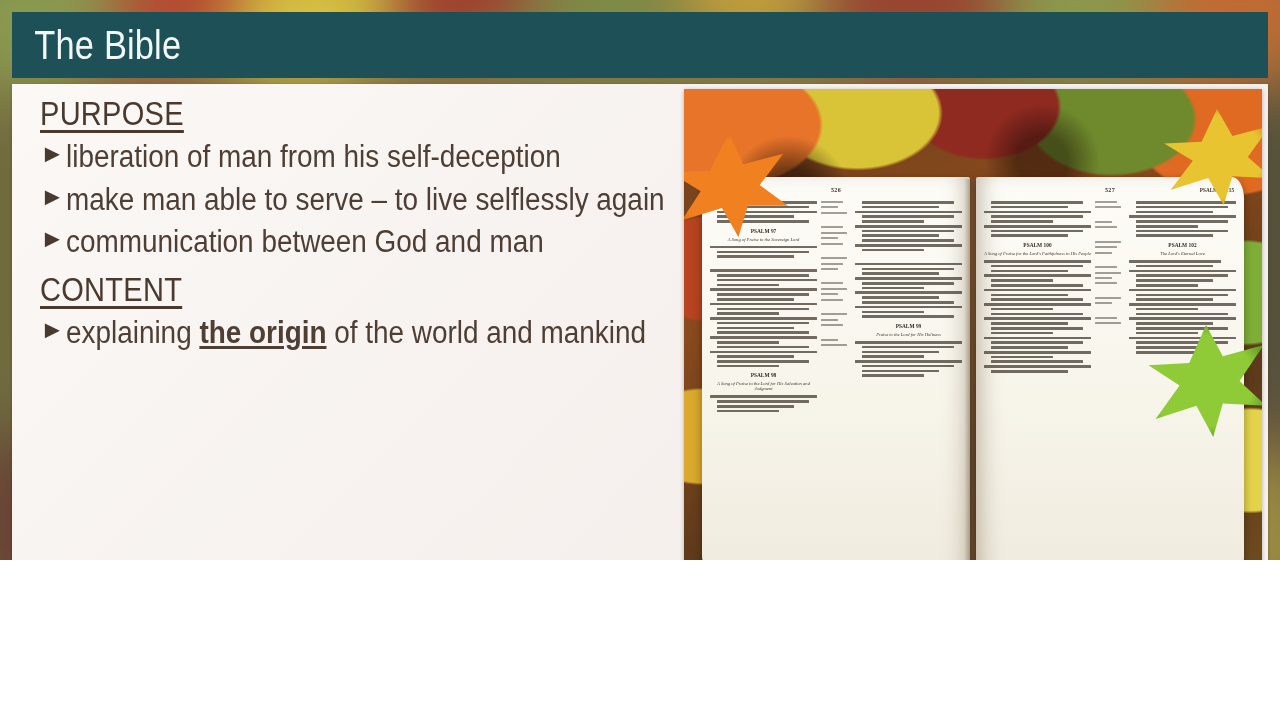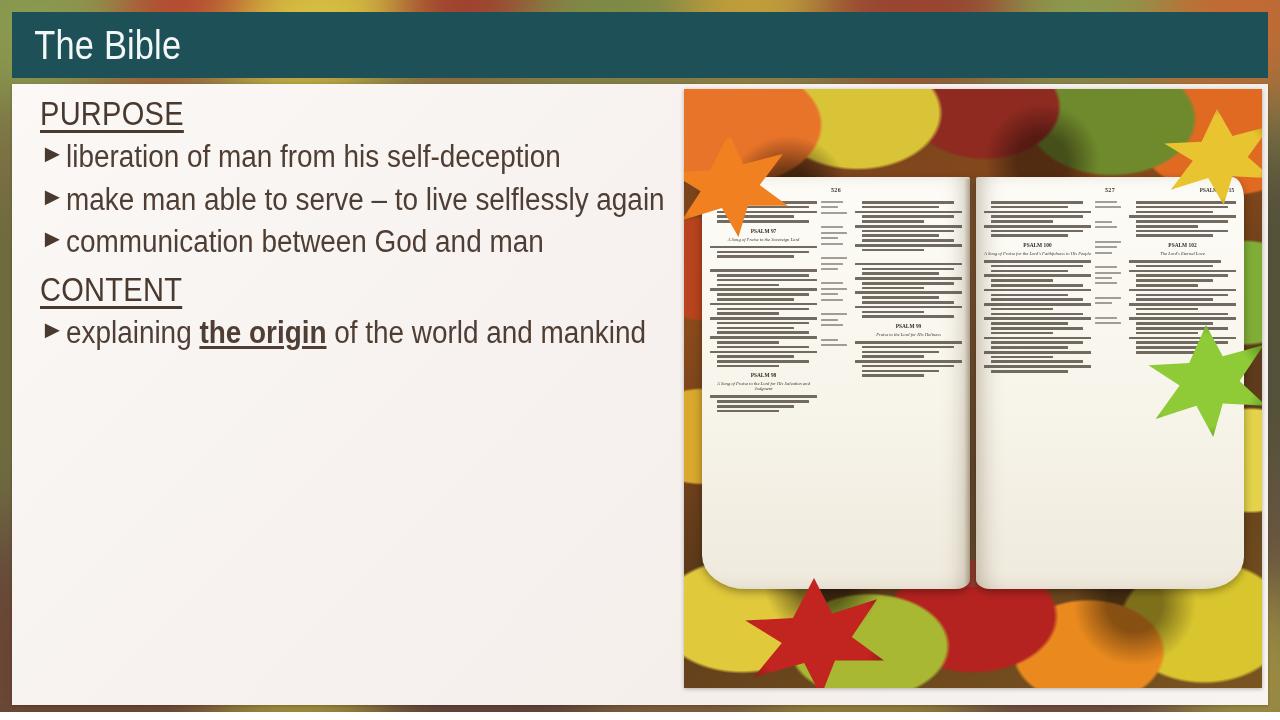--- a/index.html
+++ b/index.html
@@ -4,21 +4,21 @@
 <style>
   * { margin:0; padding:0; box-sizing:border-box; }
 
   html, body {
     width:1280px; height:720px; overflow:hidden;
     font-family:"DejaVu Sans", sans-serif;
   }
 
   
   #slide {
-    position:relative; width:1280px; height:712px;
+    position:relative; width:1280px; height:560px;
     background:#6d6a4a;
     overflow:hidden;
   }
   #bg-blur {
     position:absolute; inset:-40px;
     filter:blur(26px);
     background:
       radial-gradient(circle at 4% 3%,  #8a9a4e 0 6%,  transparent 9%),
       radial-gradient(circle at 14% 2%, #b9482f 0 5%,  transparent 9%),
       radial-gradient(circle at 25% 4%, #d8c040 0 6%,  transparent 10%),

